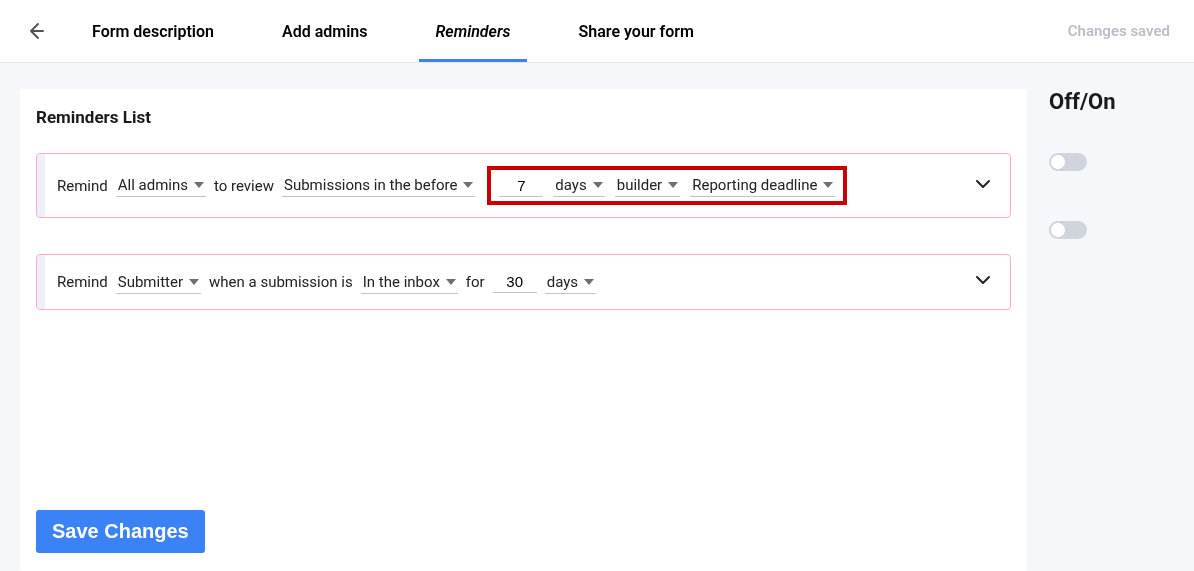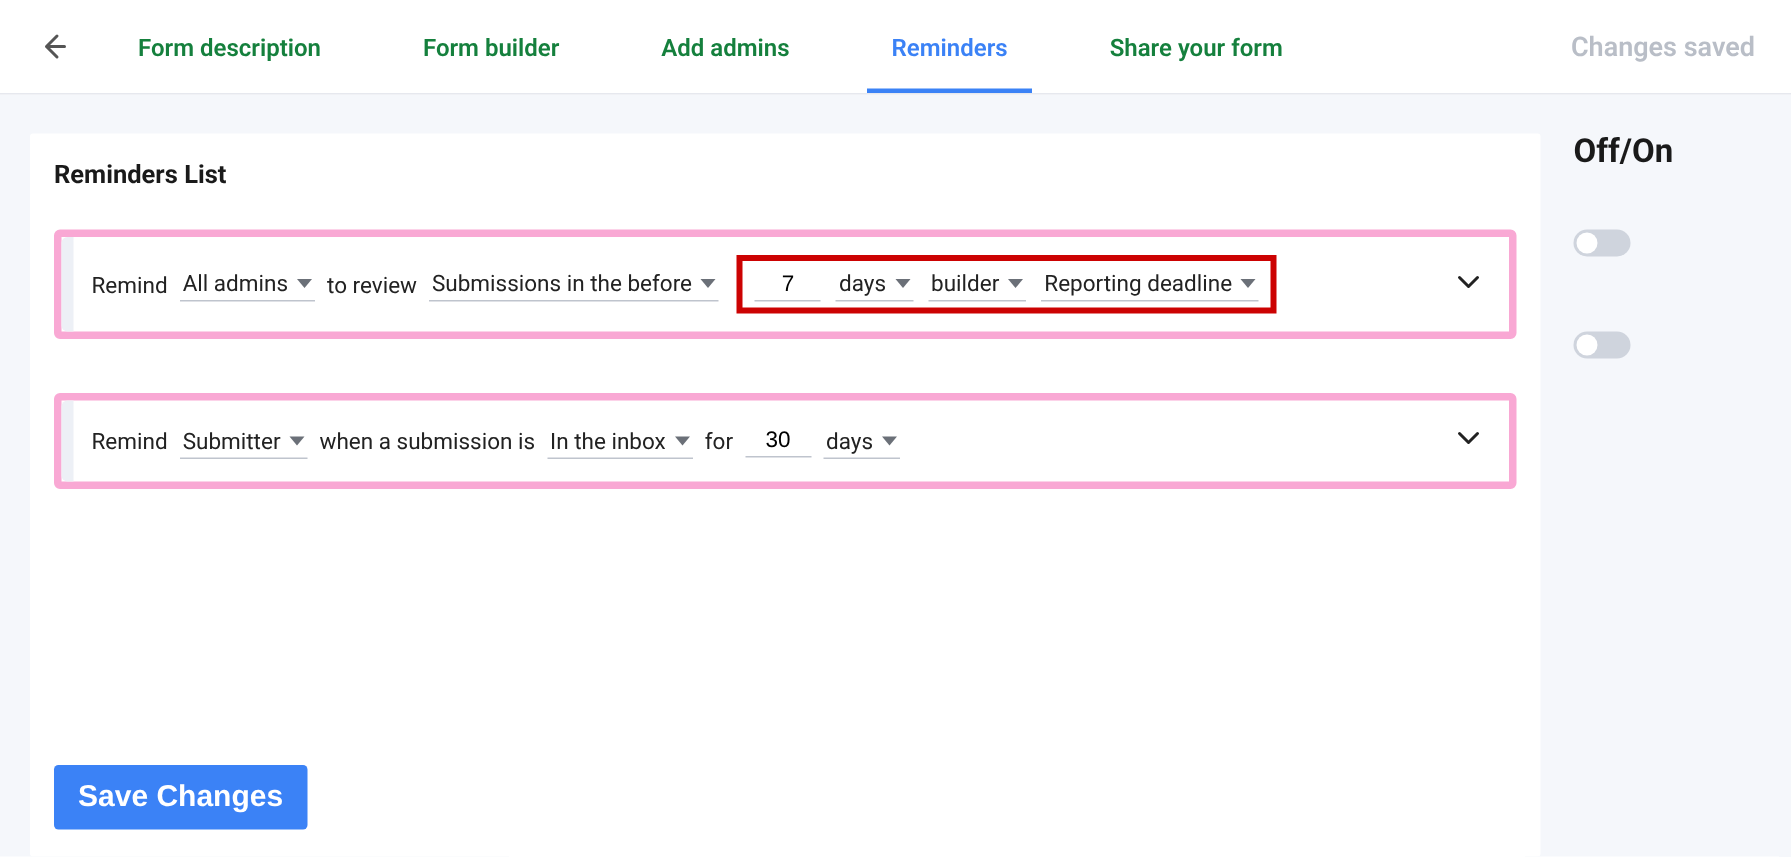--- a/index.html
+++ b/index.html
@@ -31,38 +31,39 @@
       display: flex;
       gap: 60px;
       height: 100%;
       align-items: stretch;
     }
     .tab {
       display: flex;
       align-items: center;
       font-size: 16px;
       font-weight: 600;
-      color: #15803d;
+      color: #000000;
       cursor: pointer;
       position: relative;
       padding: 0 4px;
     }
     .tab.active {
-      color: #3b82f6;
+      color: #000000;
+      font-style: italic;
     }
     .tab.active::after {
       content: "";
       position: absolute;
       left: -12px; right: -12px; bottom: 0;
       height: 3px;
       background: #3b82f6;
     }
     .changes-saved {
       margin-left: auto;
-      font-size: 18px;
+      font-size: 15px;
       font-weight: 600;
       color: #b9bec7;
     }
     .page {
       padding: 26px 20px 0 20px;
       display: flex;
       gap: 22px;
       height: calc(100% - 63px);
     }
     .main-panel {
@@ -85,21 +86,21 @@
       width: 125px;
     }
     .side-title {
       font-size: 22px;
       font-weight: 700;
       color: #1a1a1a;
       padding-top: 0;
       padding-bottom: 14px;
     }
     .reminder-row {
-      border: 5px solid #f9a8d4;
+      border: 1px solid #f9a8d4;
       border-radius: 4px;
       margin: 12px 16px 24px 16px;
       padding: 12px 14px 12px 20px;
       display: flex;
       align-items: center;
       gap: 8px;
       font-size: 15px;
       color: #222;
       position: relative;
     }
@@ -191,21 +192,20 @@
 <body>
 
 <div class="topbar">
   <div class="back-arrow">
     <svg width="20" height="20" viewBox="0 0 20 20">
         <path d="M12 3 L5 10 L12 17 M5 10 H17" stroke="#555" stroke-width="2" fill="none" stroke-linecap="round" stroke-linejoin="round"></path>
       </svg>
   </div>
   <div class="tabs">
     <div class="tab">Form description</div>
-    <div class="tab">Form builder</div>
     <div class="tab">Add admins</div>
     <div class="tab active">Reminders</div>
     <div class="tab">Share your form</div>
   </div>
   <div class="changes-saved">Changes saved</div>
 </div>
 
 <div class="page">
   <div class="main-panel">
     <div class="panel-title">Reminders List</div>

